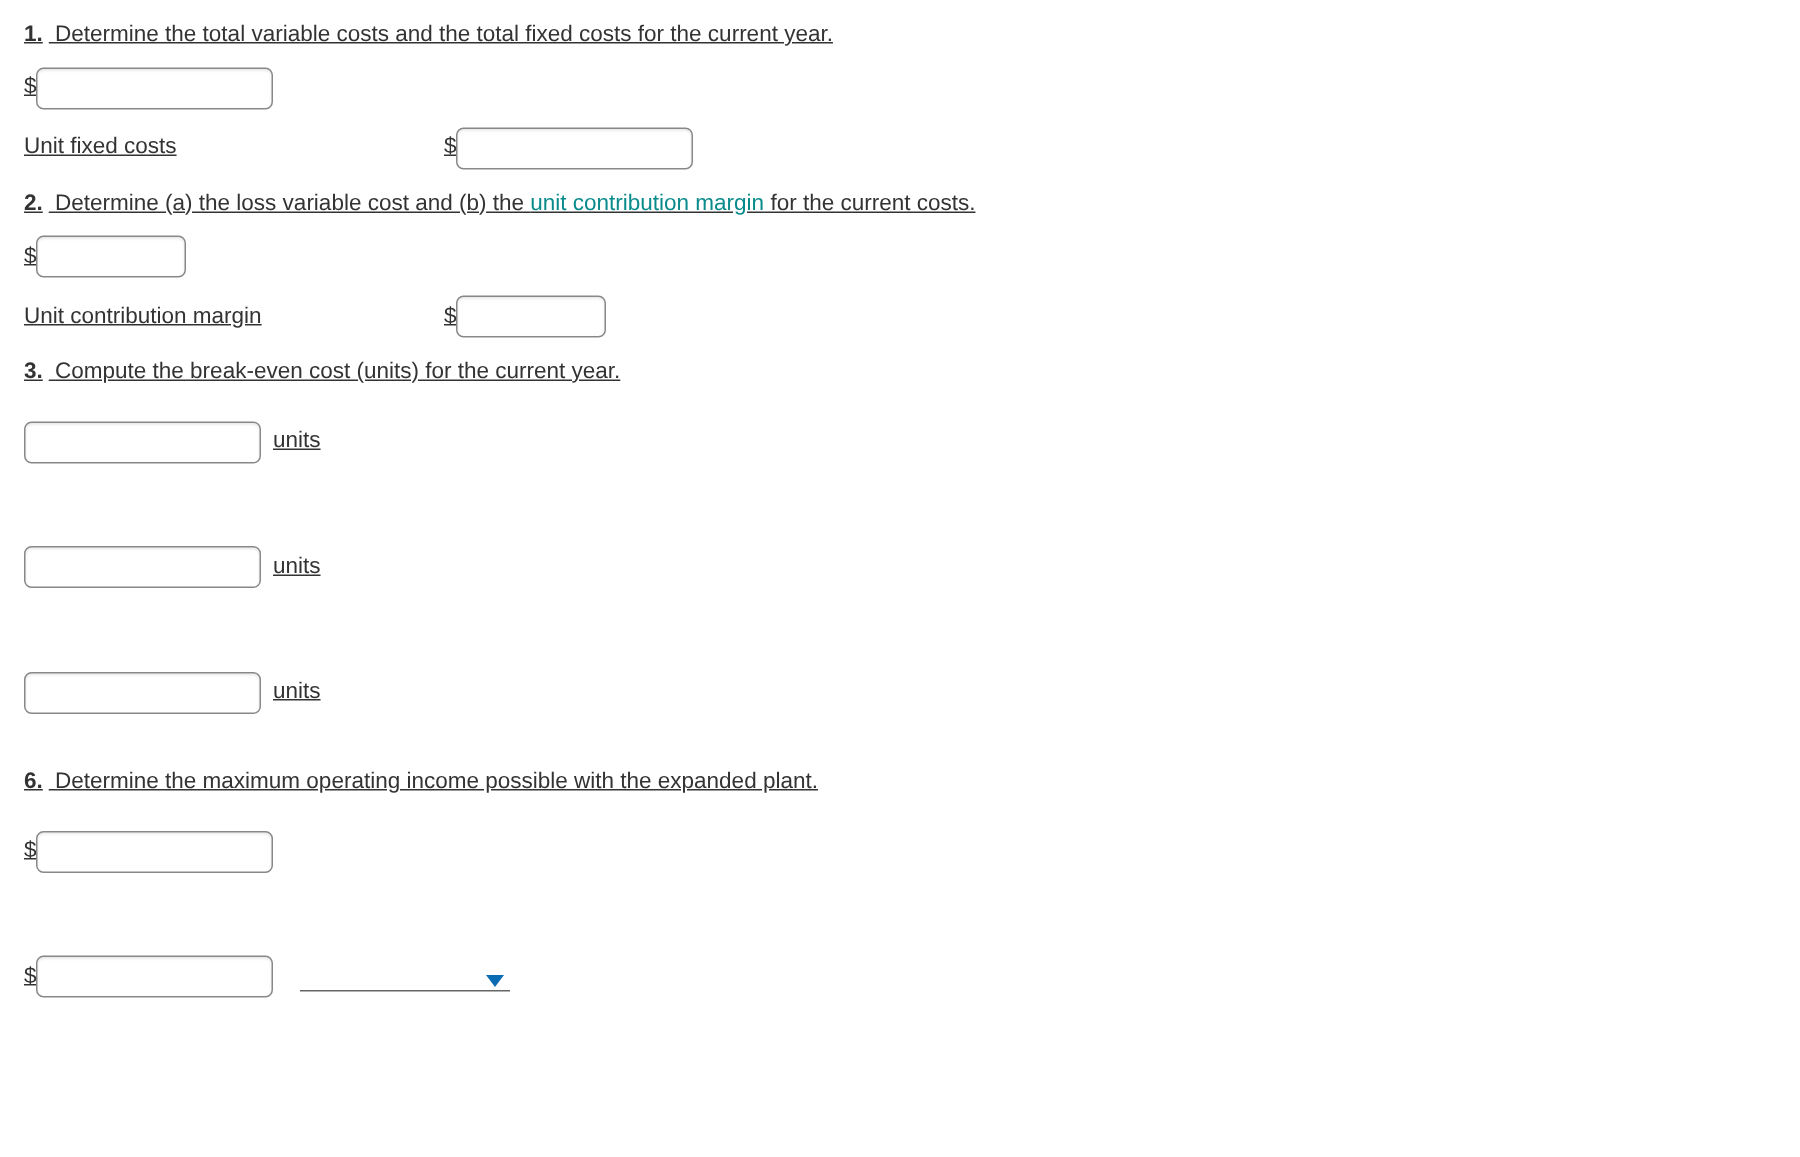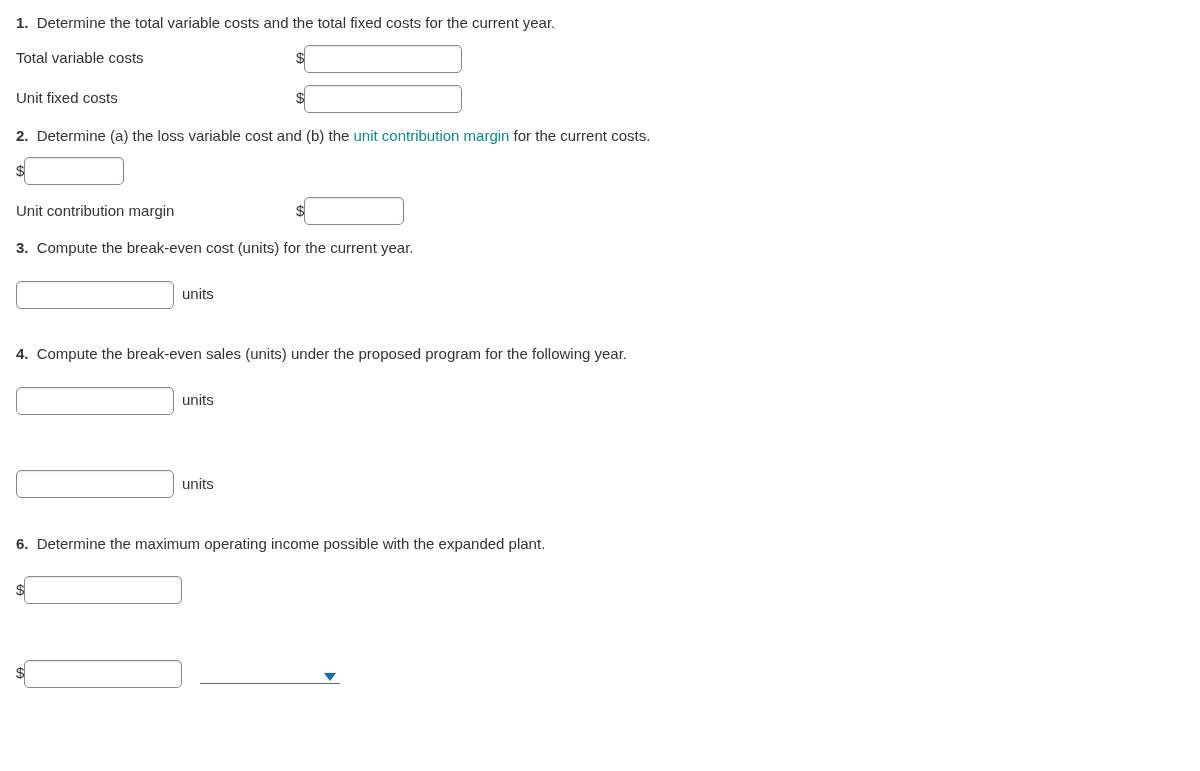--- a/index.html
+++ b/index.html
@@ -10,20 +10,21 @@
     body {
       font-family: Verdana, Geneva, sans-serif;
       font-size: 15px;
       color: #333;
       background: #fff;
       padding: 12px 16px;
       line-height: 1.5;
     }
     .question {
       margin-bottom: 12px;
+      text-decoration: underline;
     }
     .q-prompt {
       margin-bottom: 10px;
     }
     .q-num {
       font-weight: bold;
       margin-right: 4px;
     }
     .row {
       display: flex;
@@ -102,21 +103,20 @@
 
 
 
 
 <div class="question">
   <div class="q-prompt">
     <span class="q-num">1.</span>
     <span>Determine the total variable costs and the total fixed costs for the current year.</span>
   </div>
   <div class="row">
-    <span class="label-col">Total variable costs</span>
     <span class="dollar">$</span>
     <input class="text-input w-medium" type="text" style="">
   </div>
   <div class="row">
     <span class="label-col">Unit fixed costs</span>
     <span class="dollar">$</span>
     <input class="text-input w-medium" type="text" style="">
   </div>
 </div>
 
@@ -146,24 +146,20 @@
   <div class="inline-input-row">
     <input class="text-input w-medium" type="text" style="">
     <span class="units-label">units</span>
   </div>
 </div>
 
 <br>
 
 
 <div class="question">
-  <div class="q-prompt">
-    <span class="q-num">4.</span>
-    <span>Compute the break-even sales (units) under the proposed program for the following year.</span>
-  </div>
   <div class="inline-input-row">
     <input class="text-input w-medium" type="text" style="">
     <span class="units-label">units</span>
   </div>
 </div>
 
 <br>
 
 
 <div class="question q5-wrap">

